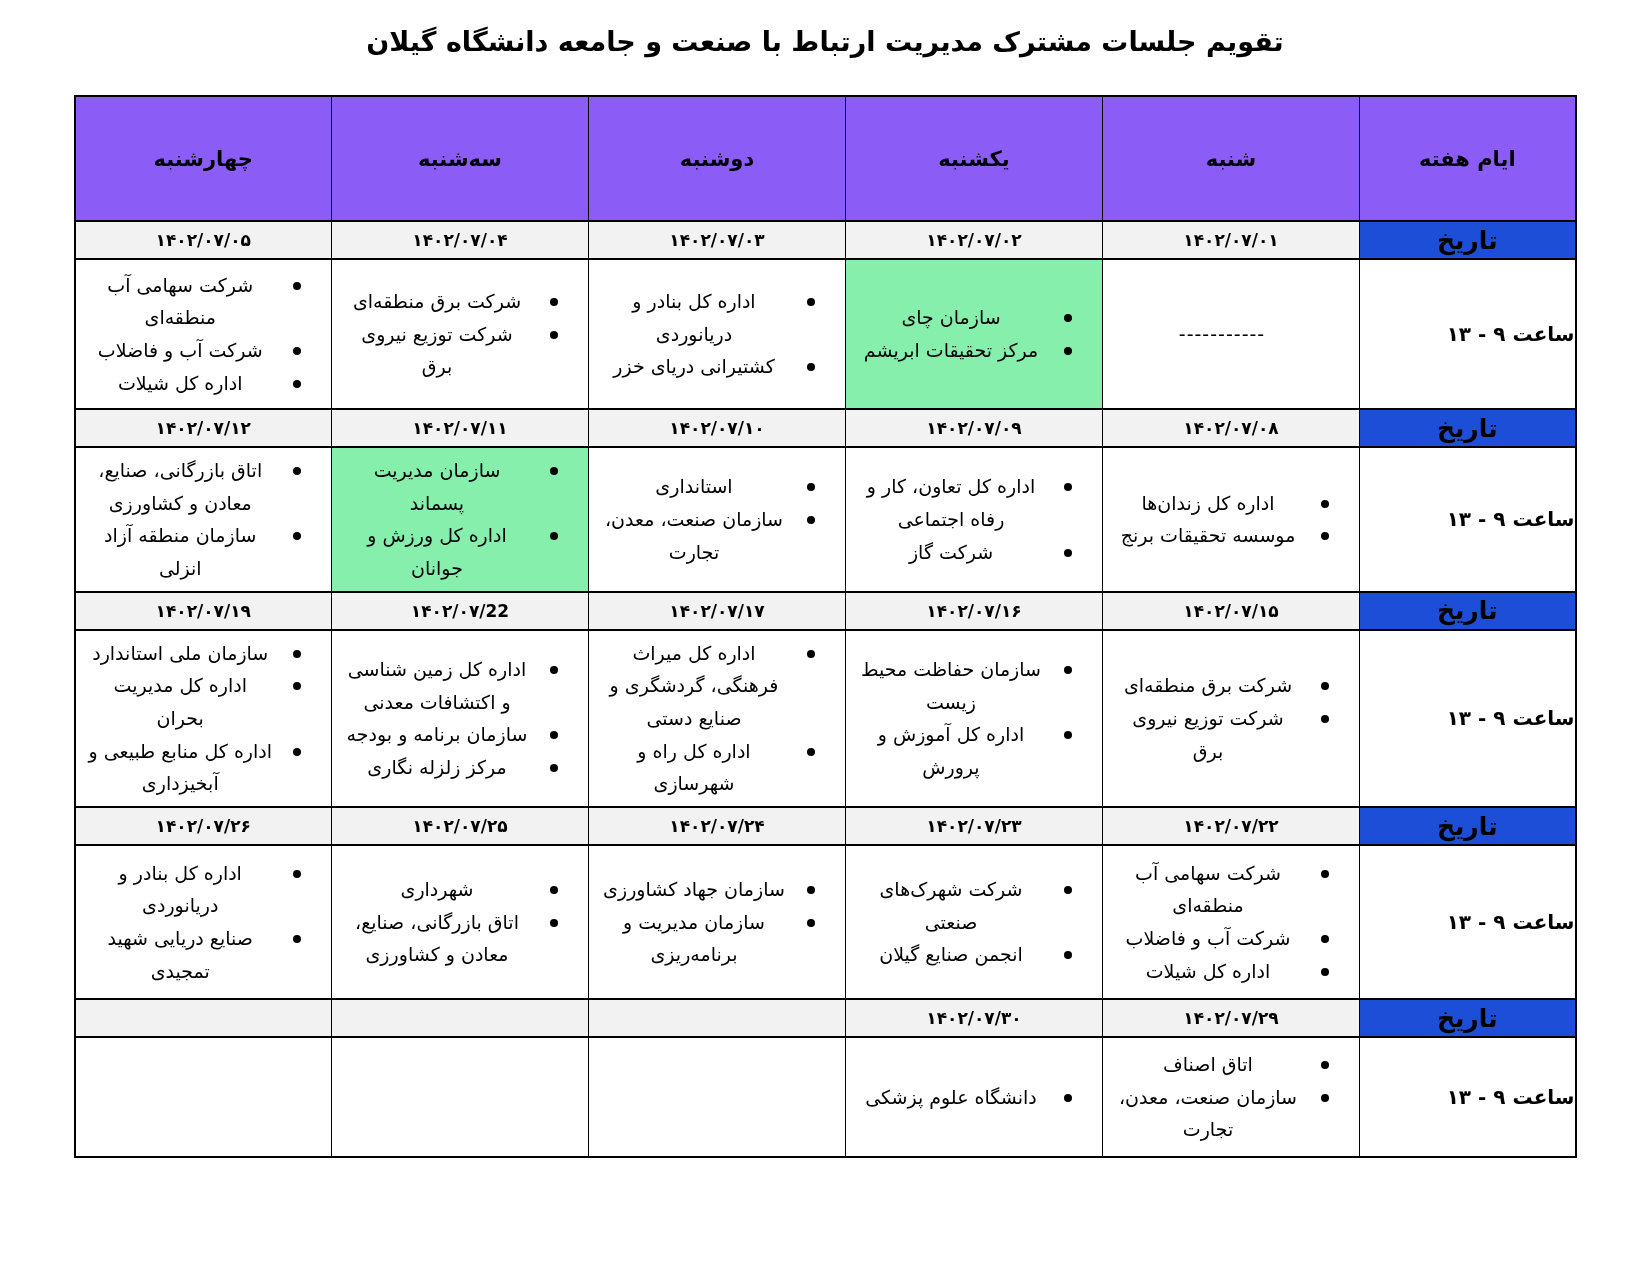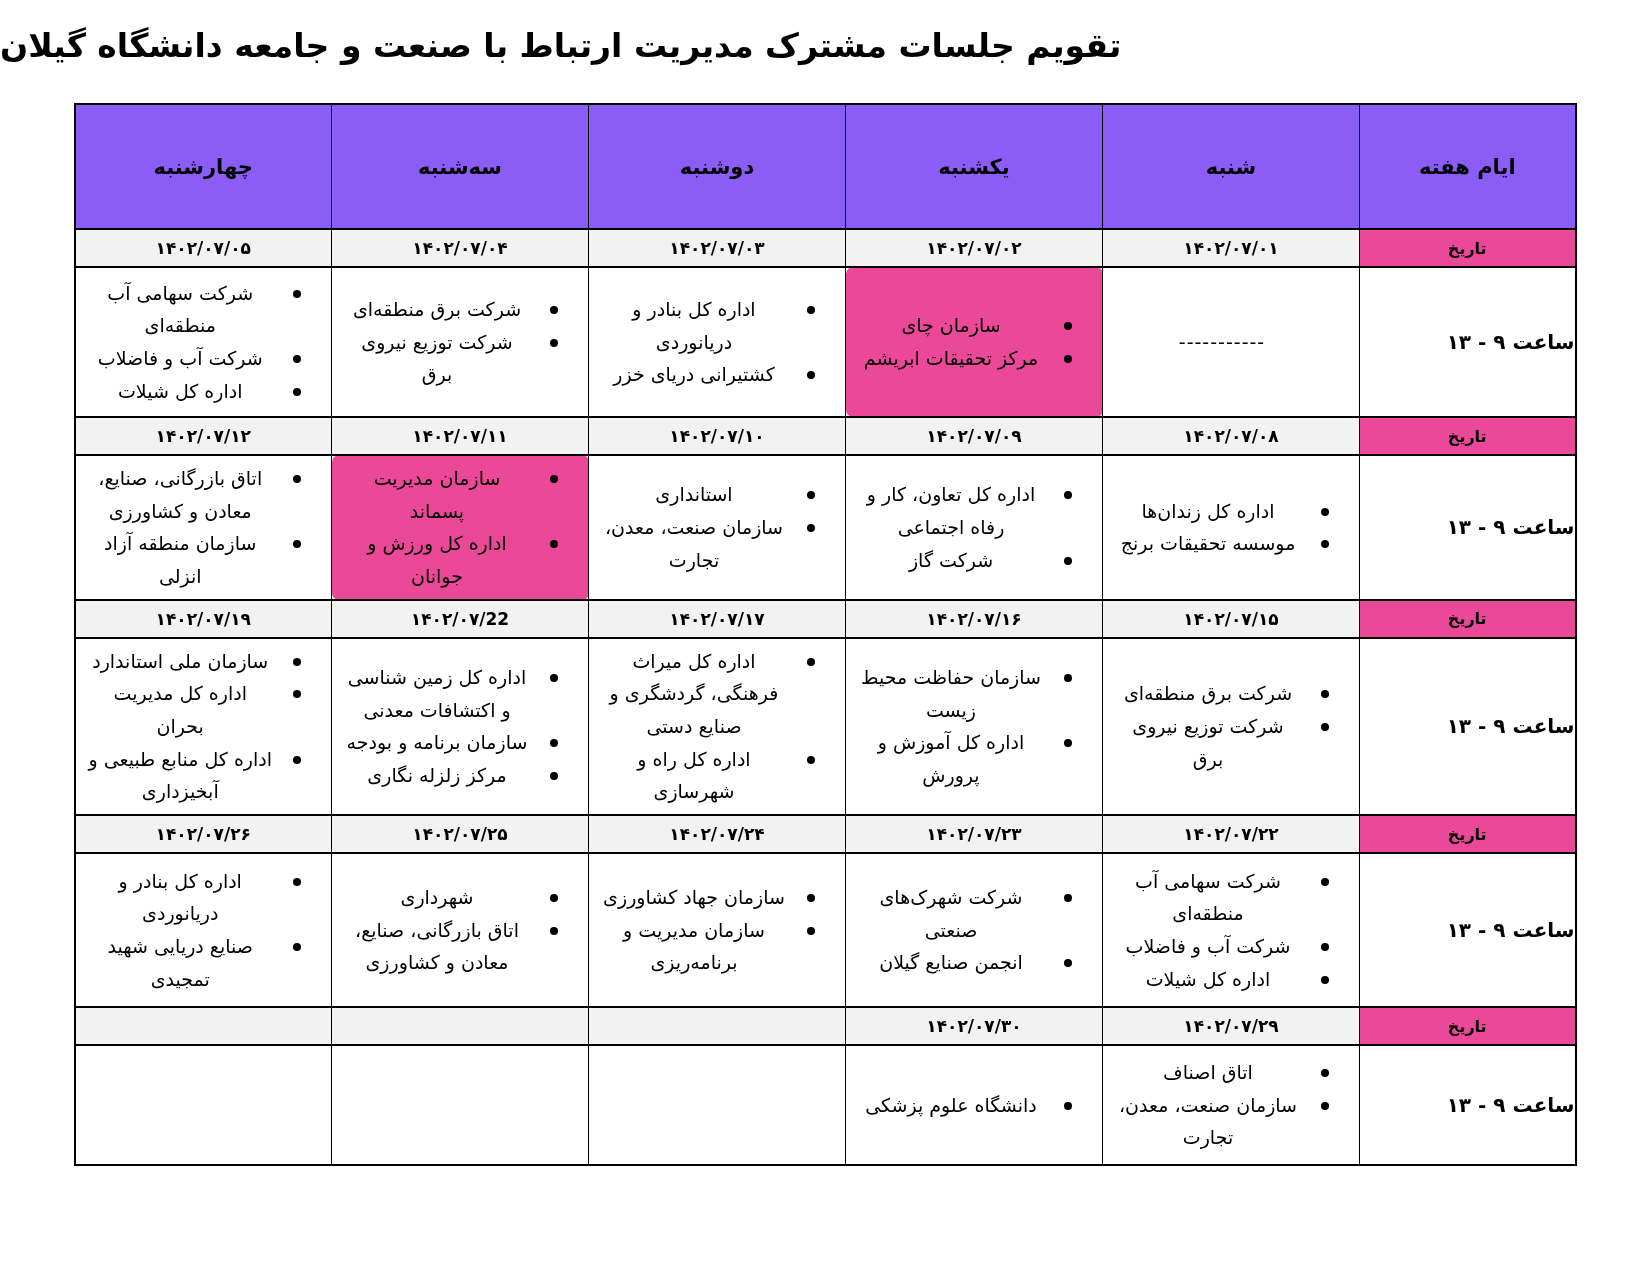--- a/index.html
+++ b/index.html
@@ -2,50 +2,50 @@
 <html lang="fa" dir="rtl"><head>
 <meta charset="utf-8">
 <style>
   html,body{margin:0;padding:0;}
   body{
     width:1650px;height:1275px;background:#ffffff;color:#000;
     font-family:"DejaVu Sans","Liberation Sans",sans-serif;
     direction:rtl;
   }
   .page-title{
-    text-align:left;font-size:33px;font-weight:bold;
+    text-align:center;font-size:27px;font-weight:bold;
     padding-top:26px;letter-spacing:0;
   }
   table.schedule{
     border-collapse:collapse;table-layout:fixed;
     width:1501px;margin:38px auto 0 auto;
     border:2px solid #000;
   }
   col.c-label{width:216px;}
   col.c-day{width:257px;}
   td{border:1px solid #000;vertical-align:middle;padding:0;}
   tr.header-row td{
     height:123px;text-align:center;font-weight:bold;font-size:21px;
     background:#8b5cf6;
   }
   tr.date-row td{
     height:36px;text-align:center;font-weight:bold;font-size:17px;
     background:#f2f2f2;
     border-top:2px solid #000;border-bottom:2px solid #000;
   }
-  tr.date-row td.row-label{background:#ec4899;font-size:16px;}
+  tr.date-row td.row-label{background:#1d4ed8;font-size:25px;}
   td.row-label{
     text-align:right;font-weight:bold;font-size:20px;background:#ffffff;
   }
   tr.rh148 td{height:148px;}
   tr.rh137 td{height:137px;}
   tr.rh156 td{height:156px;}
   tr.rh152 td{height:152px;}
   tr.rh118 td{height:118px;margin-left:36px;}
-  td.highlight{background:#ec4899;border-radius:7px;}
+  td.highlight{background:#86efac;}
   .cell-items{
     display:flex;flex-direction:column;justify-content:center;
     padding:6px 30px 6px 12px;
   }
   .item{display:flex;align-items:flex-start;}
   .bullet{
     flex:0 0 auto;width:8px;height:8px;border-radius:50%;
     background:#000;margin-top:13px;margin-left:20px;
   }
   .item-text{

